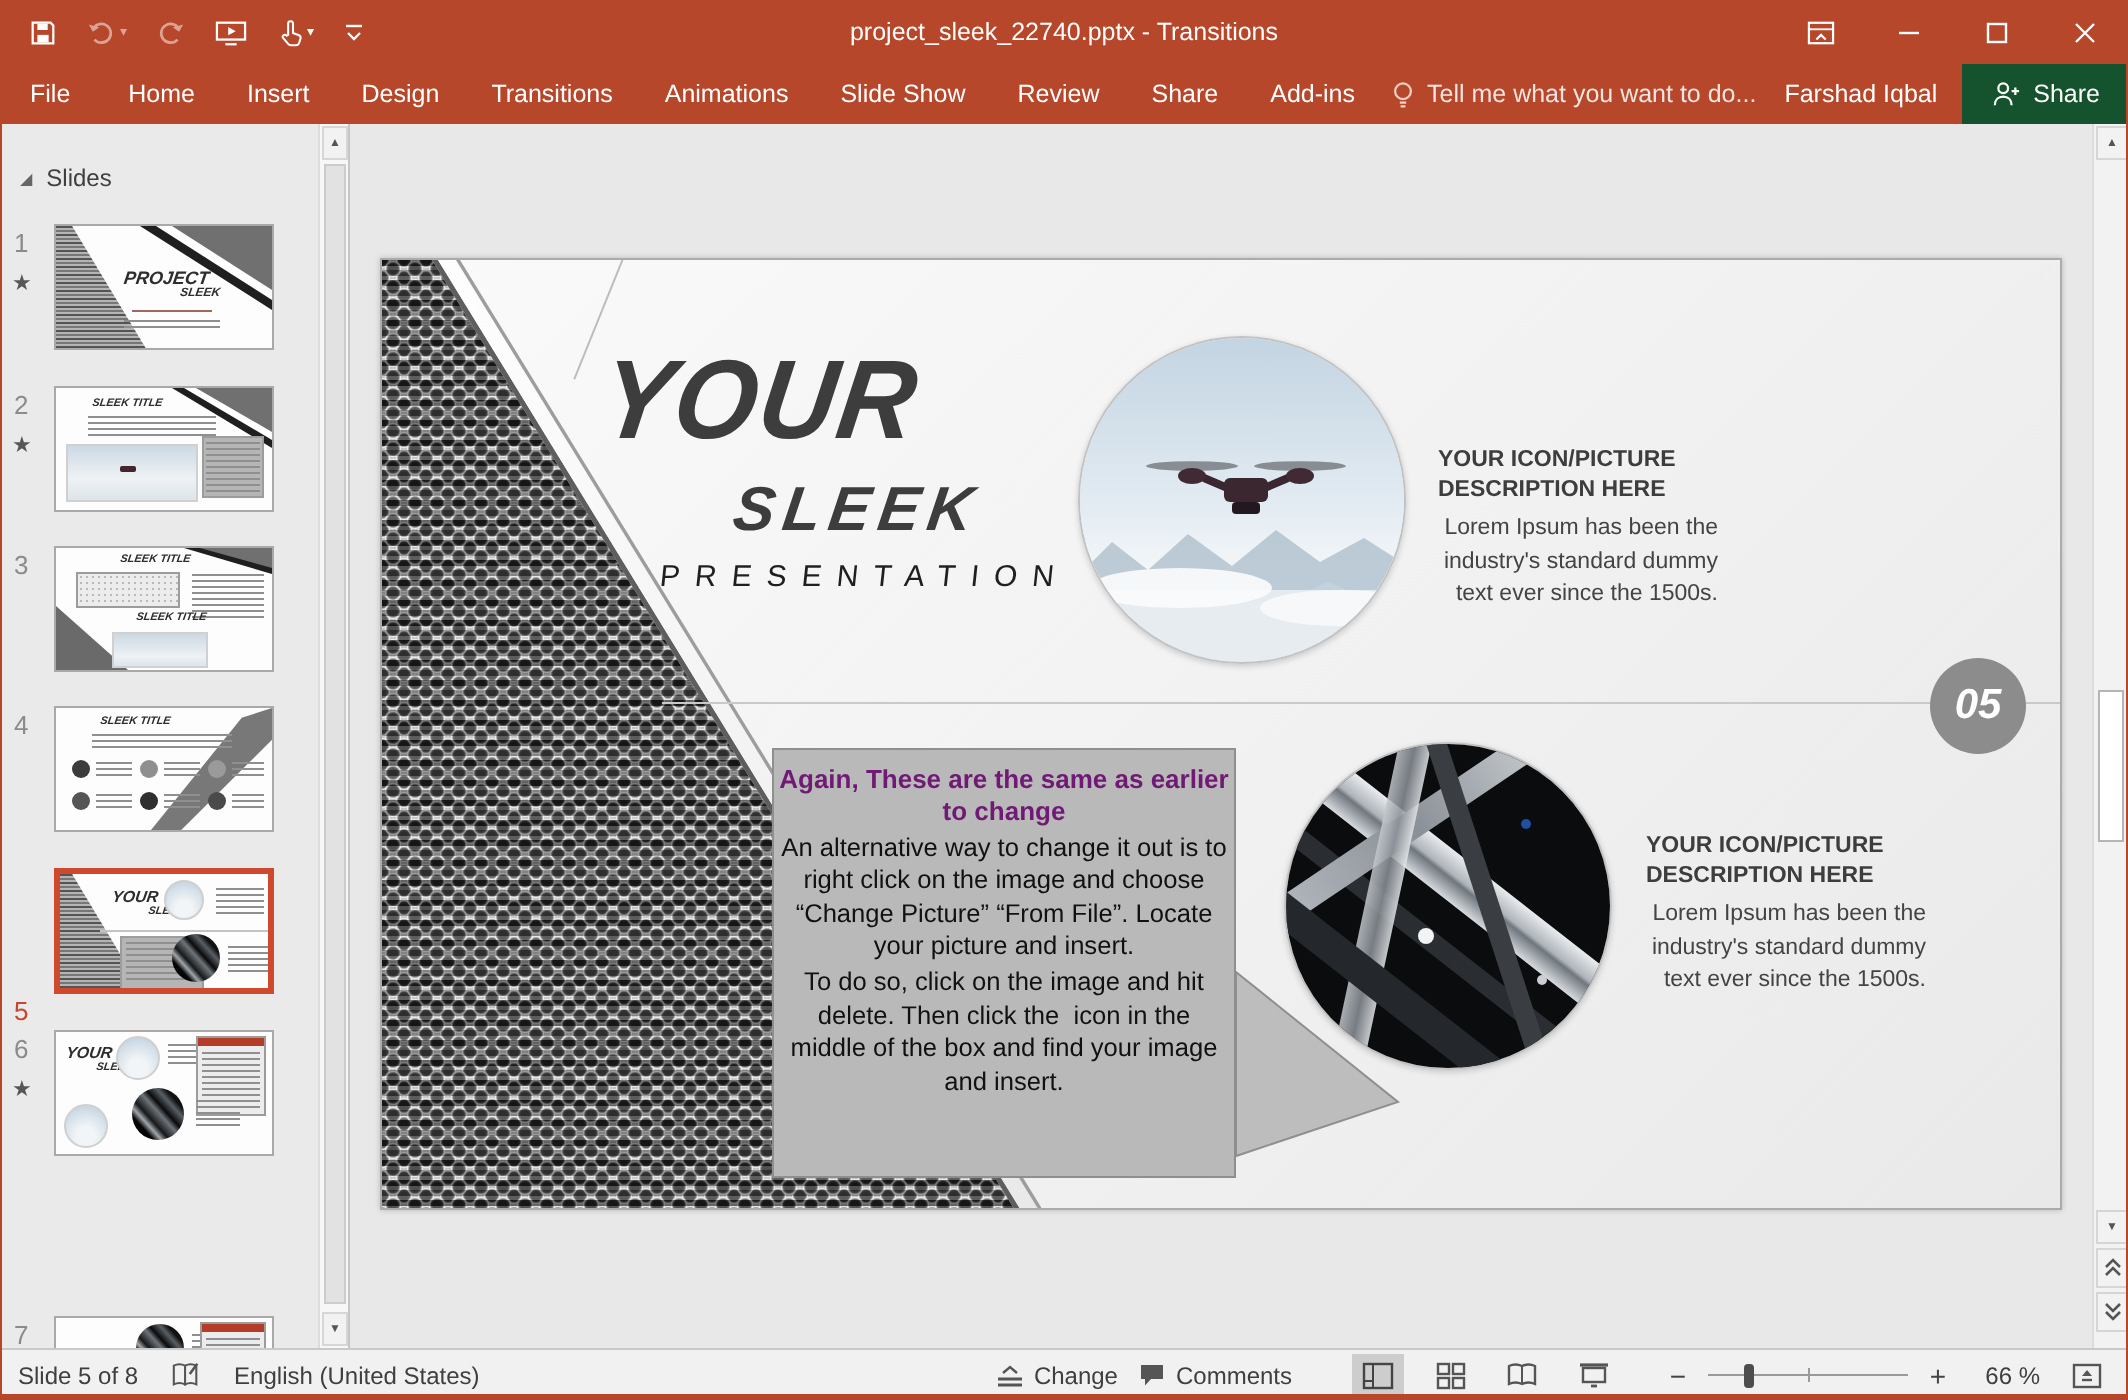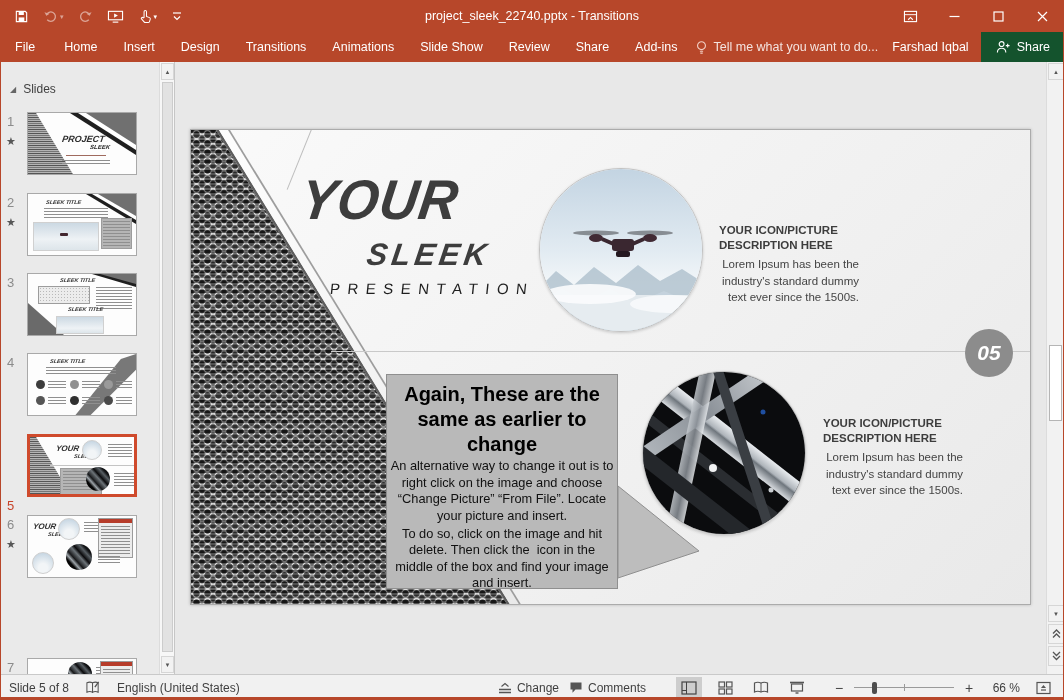--- a/index.html
+++ b/index.html
@@ -103,21 +103,21 @@
   .callout{position:absolute;width:140px;color:#3d3d3d;}
   .co1{left:528px;top:93px;}
   .co2{left:632px;top:286px;}
   .co-h{font-size:11.5px;font-weight:bold;line-height:1.32;}
   .co-b{font-size:11.5px;line-height:1.42;margin-top:3px;color:#444;text-align:right;}
   .badge{position:absolute;left:774px;top:199px;width:48px;height:48px;border-radius:50%;
          background:#8c8c8c;display:flex;align-items:center;justify-content:center;
          color:#fff;font-size:21px;font-weight:bold;font-style:italic;}
   .bubble{position:absolute;left:195px;top:244px;width:232px;height:215px;background:#b9b9b9;
           border:1px solid #8f8f8f;padding:7px 2px;text-align:center;}
-  .bub-bold{font-size:20px;font-weight:bold;color:#000000;line-height:1.25;}
+  .bub-bold{font-size:13px;font-weight:bold;color:#701a75;line-height:1.25;}
   .bub-intro{font-size:17px;color:#fff;line-height:1.25;}
   .bub-body{font-size:12.8px;color:#111;line-height:1.3;margin-top:1px;}
   .tailsvg{position:absolute;left:0;top:0;pointer-events:none;}
   
   .statusbar{position:absolute;left:0;top:674px;width:1064px;height:26px;background:#f1f1f1;
              border-top:1px solid #c9c9c9;display:flex;align-items:center;color:#3f3f3f;
              font-size:12px;}
   .sb-left{display:flex;align-items:center;gap:16px;padding-left:9px;}
   .sb-right{margin-left:auto;display:flex;align-items:center;gap:10px;padding-right:8px;}
   .sb-group{display:flex;align-items:center;gap:5px;}

